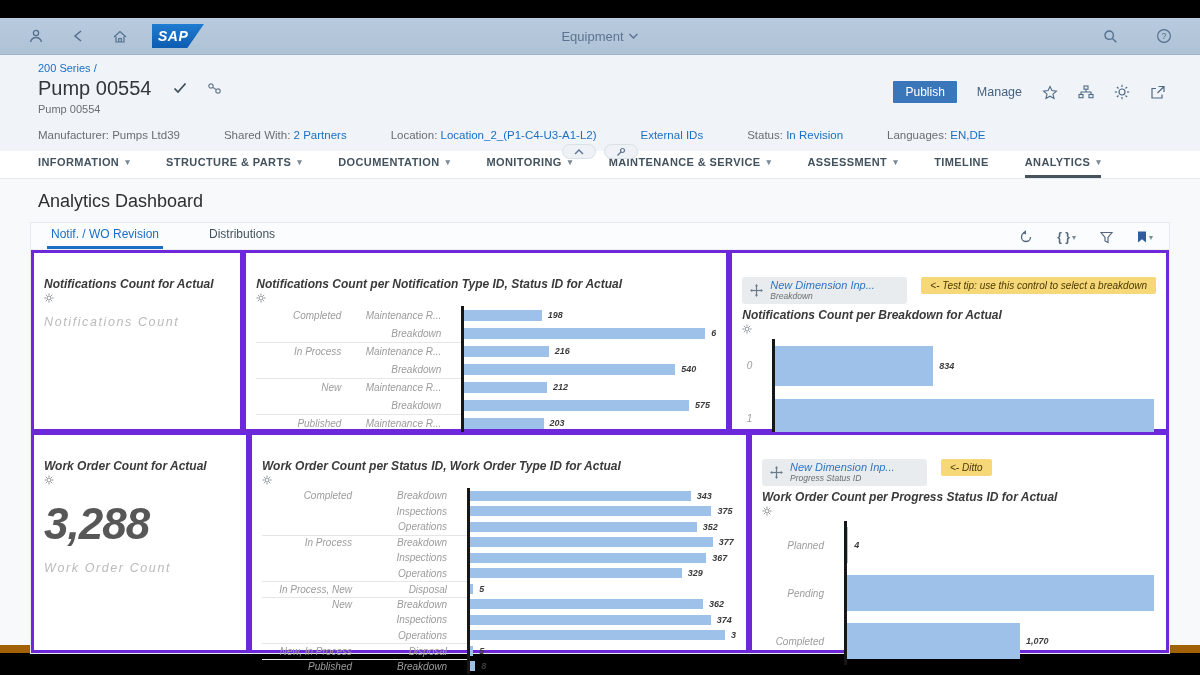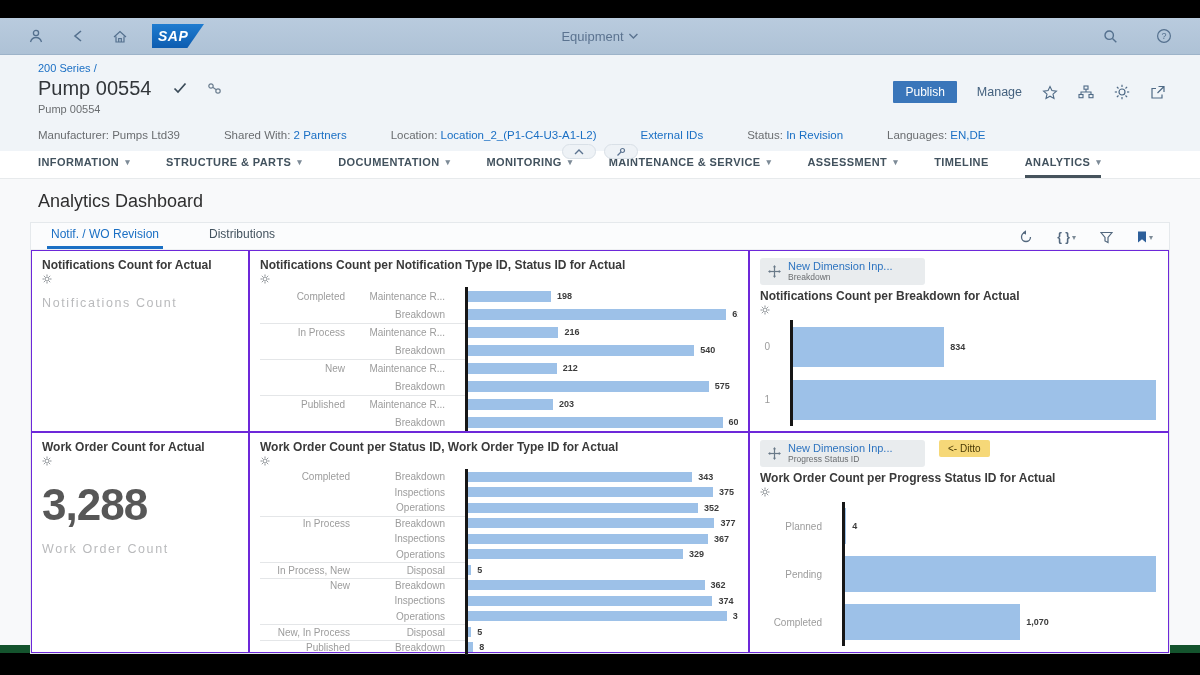--- a/index.html
+++ b/index.html
@@ -1,18 +1,18 @@
 <!DOCTYPE html>
 <html><head>
 <meta charset="utf-8">
 <style>
   * { margin:0; padding:0; box-sizing:border-box; }
   html,body { width:1200px; height:675px; background:#000; overflow:hidden;
               font-family:"Liberation Sans", sans-serif; }
-  .screen { position:absolute; top:18px; left:0; width:1200px; height:635px; background:#14532d; }
+  .screen { position:absolute; top:18px; left:0; width:1200px; height:635px; background:#a16207; }
 
   
   .shell { height:37px; background:linear-gradient(#b9cbde,#aec2d6); display:flex; align-items:center;
            padding:0 22px; position:relative; border-bottom:1px solid #9db3c9; }
   .shell .icnbtn { width:28px; height:24px; display:flex; align-items:center; justify-content:center;
                    color:#54708e; cursor:pointer; margin-right:14px; }
   .saplogo { width:52px; height:24px; background:linear-gradient(#1f7cd0,#0d5cb0);
              clip-path:polygon(0 0,100% 0,68% 100%,0 100%); color:#fff; font-weight:bold;
              font-style:italic; font-size:14px; display:flex; align-items:center; padding-left:6px;
              letter-spacing:.5px; margin-left:4px; }
@@ -61,21 +61,21 @@
           border-bottom:3px solid transparent; }
   .ctab.active { color:#1a6fc4; border-bottom-color:#1a6fc4; }
   .cardicons { margin-left:auto; display:flex; align-items:center; gap:24px; padding-bottom:5px; color:#53687e; }
   .cardicons .ci { display:flex; align-items:center; gap:2px; cursor:pointer; font-size:12px; }
   .cardicons .chev { font-size:8px; color:#7d8b97; }
 
   .grid { display:flex; flex-direction:column; }
   .grow { display:flex; }
   .grow1 { height:182px; }
   .grow2 { height:221px; }
-  .tile { border:1px solid #6d28d9; background:#fff; padding:7px 10px; position:relative; }
+  .tile { border:3px solid #6d28d9; background:#fff; padding:24px 10px; position:relative;font-style:italic; }
   .t-kpi { width:218px; }
   .t-mid { width:500px; }
   .t-right { flex:1; }
 
   .charttitle { font-size:12px; font-weight:600; color:#3a3a3a; line-height:1.25; }
   .gearrow { margin:1px 0 2px 0; height:10px; color:#8a8f94; }
 
   
   .kpinum { font-size:44px; font-weight:700; color:#575757; letter-spacing:-1px; margin-top:14px; }
   .kpilbl { font-size:12.5px; color:#b9babc; letter-spacing:1.6px; margin-top:12px; }
@@ -432,20 +432,21 @@
                       <polygon points="6.5,13 8,10.8 5,10.8"></polygon>
                       <polygon points="0,6.5 2.2,5 2.2,8"></polygon>
                       <polygon points="13,6.5 10.8,5 10.8,8"></polygon>
                     </g>
                   </svg>
                 <span class="dimtxt">
                   <div class="t1">New Dimension Inp...</div>
                   <div class="t2">Breakdown</div>
                 </span>
               </div>
+              <div class="tip" style="flex:1">&lt;- Test tip: use this control to select a breakdown</div>
             </div>
             <div id="tile-right-0">
                 <div class="charttitle">Notifications Count per Breakdown for Actual</div>
                 <div class="gearrow">
                   <svg width="10" height="10" viewBox="0 0 10 10">
                     <circle cx="5" cy="5" r="2" fill="none" stroke="#8a8f94" stroke-width="1"></circle>
                     <g stroke="#8a8f94" stroke-width="1">
                       <line x1="5" y1="0.5" x2="5" y2="2"></line>
                       <line x1="5" y1="8" x2="5" y2="9.5"></line>
                       <line x1="0.5" y1="5" x2="2" y2="5"></line>

